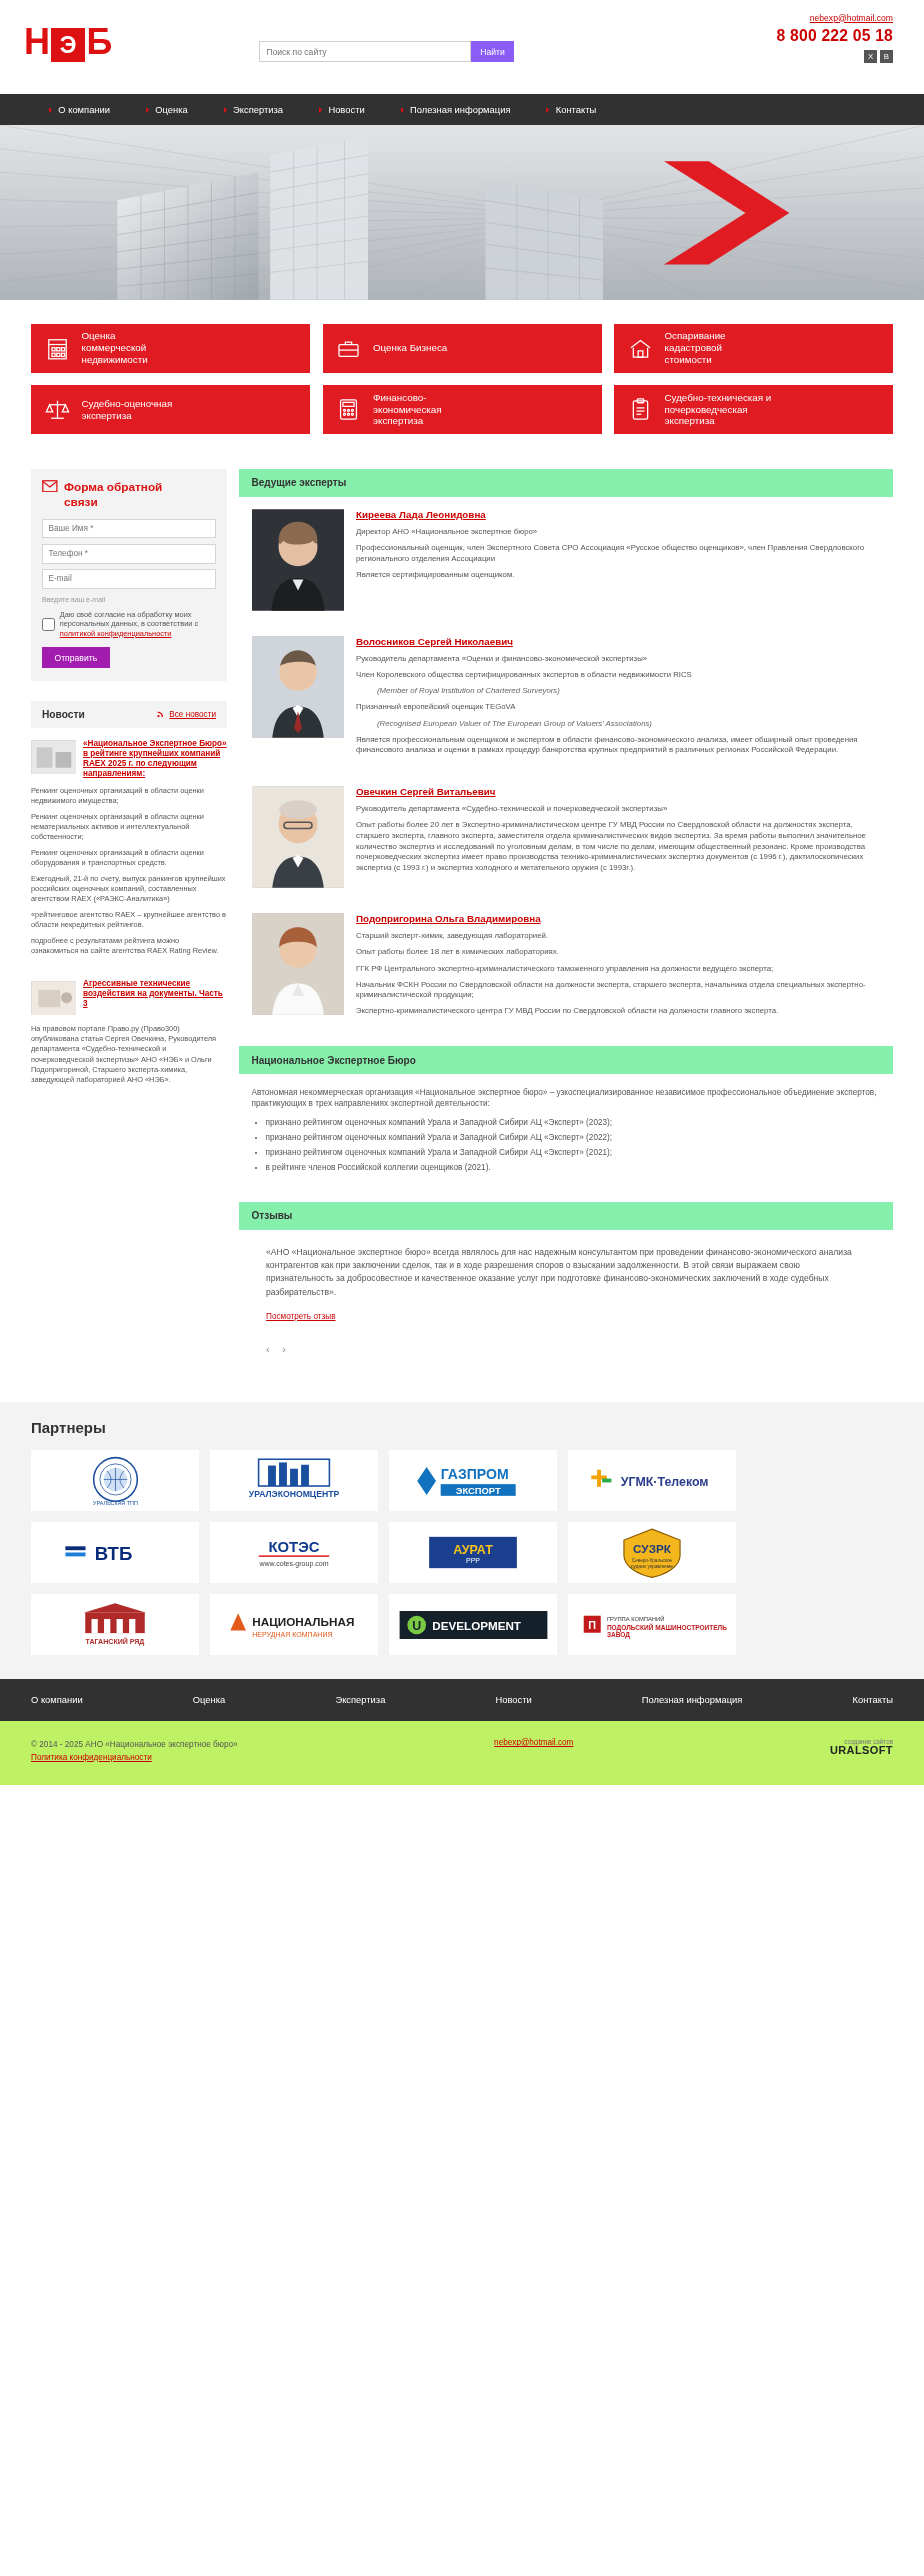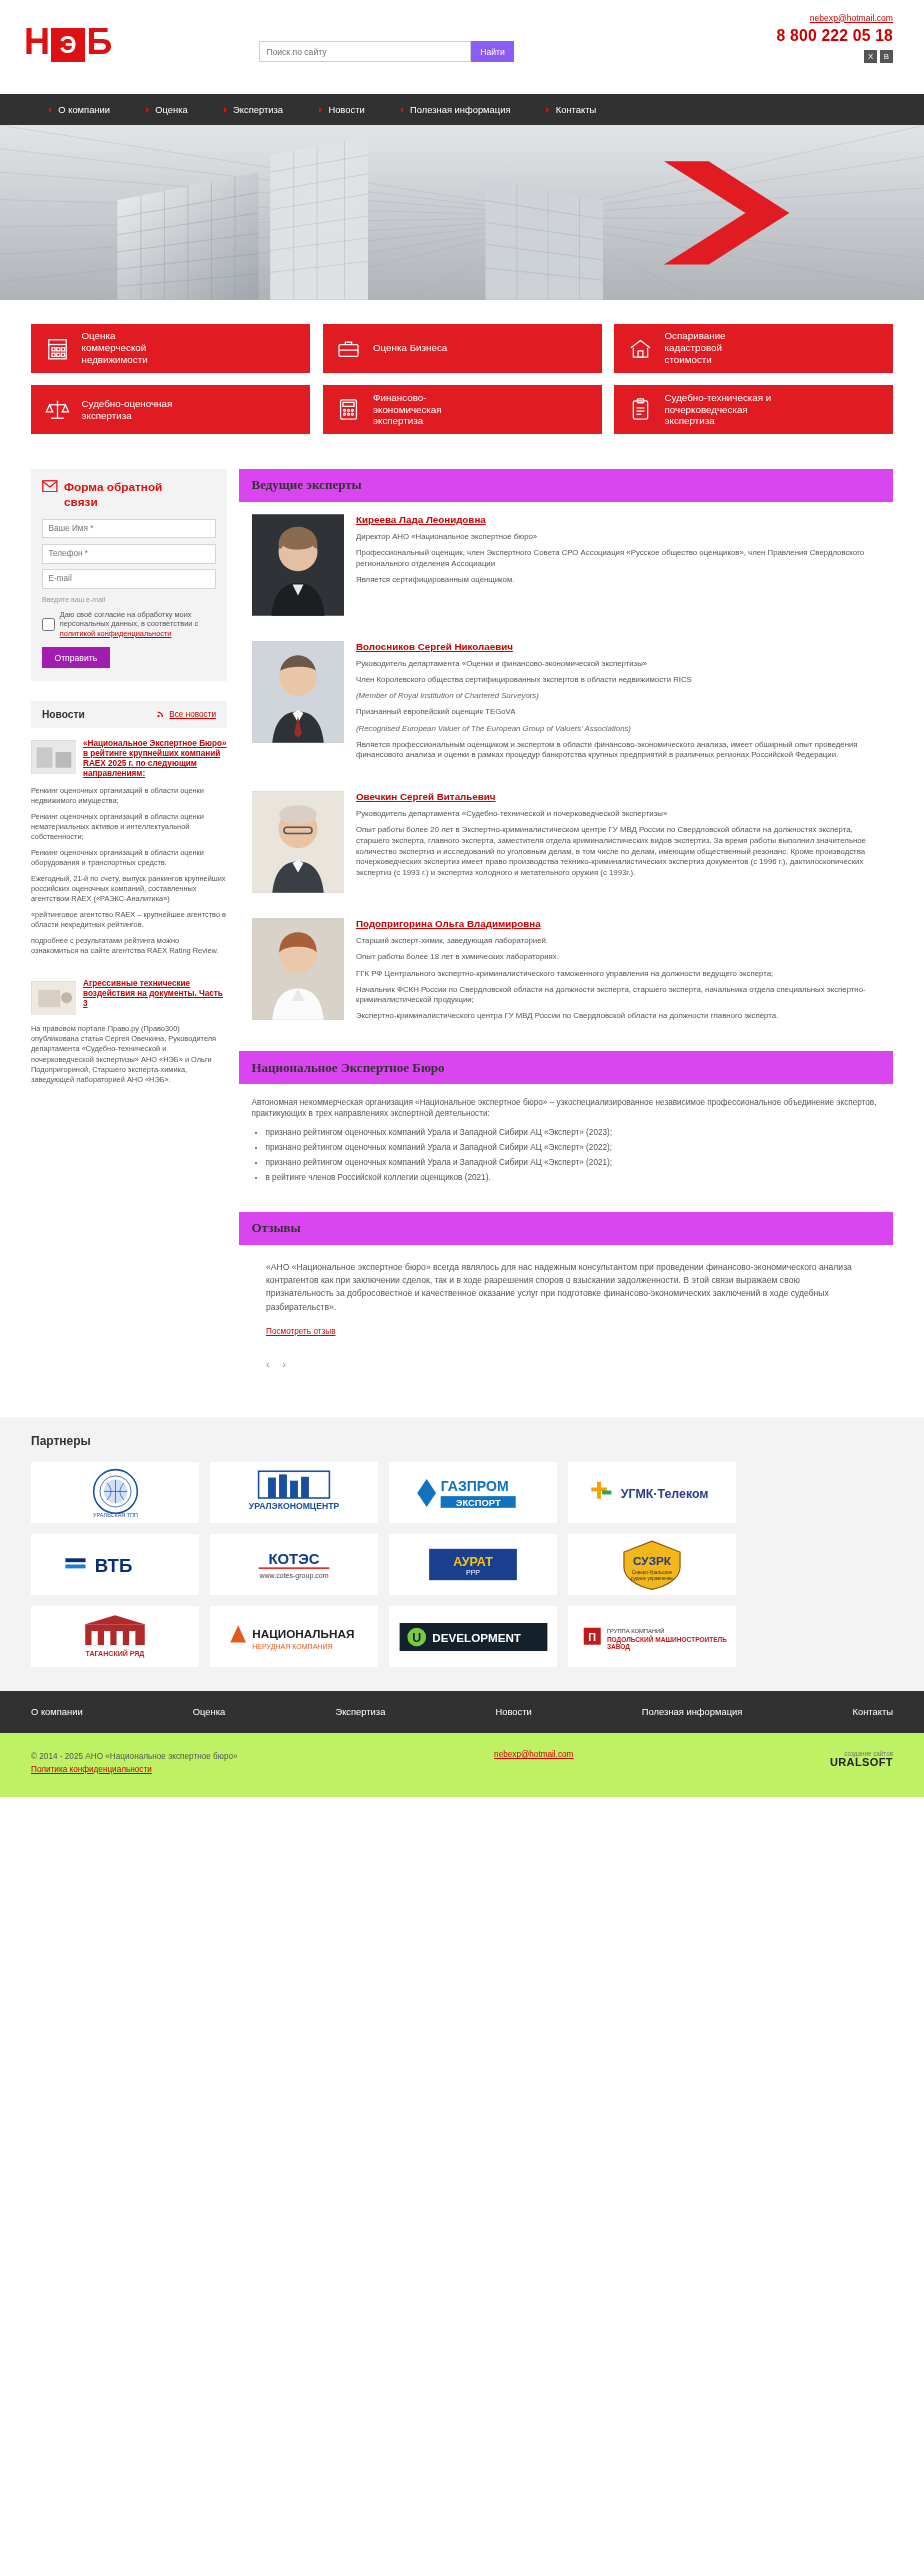--- a/index.html
+++ b/index.html
@@ -71,45 +71,45 @@
   .news-head { background: #f3f3f3; padding: 7.8px 11px; display: flex; justify-content: space-between; align-items: center; margin-top: 20.4px; }
   .news-head .t { font-size: 10.2px; font-weight: bold; }
   .news-head .all { font-size: 8.2px; color: #c00; text-decoration: underline; display:flex; align-items:center; gap:3.9px;}
   .news-item { padding: 11px 0 3.1px 0; }
   .news-thumb { width: 45px; height: 34px; float: left; margin: 1.6px 7px 3.1px 0; border: 0.8px solid #ddd; background: #eee; }
   .news-title { font-size: 8.2px; color: #c00; text-decoration: underline; line-height: 10.2px; font-weight: bold; }
   .news-body { clear: both; font-size: 7.4px; line-height: 10.2px; color: #555; padding-top: 6.3px; }
   .news-body p { margin-bottom: 5.5px; }
 
   
-  .sec-head { background: #d946ef; padding: 8.6px 12.5px; font-size: 13px; font-weight: bold; color: #333; font-family: Liberation Serif, serif; }
+  .sec-head { background: #86efac; padding: 8.6px 12.5px; font-size: 10px; font-weight: bold; color: #333; }
   .expert { display: flex; gap: 12.5px; padding: 12.5px 12.5px 12.5px 12.5px; }
   .expert .ph { width: 92px; height: 102px; flex: none; overflow: hidden; background: #ccc; }
   .expert .info { flex: 1; }
   .expert .nm { font-size: 9.8px; font-weight: bold; color: #c00; text-decoration: underline; margin-bottom: 7px; }
   .expert .ln { font-size: 7.8px; color: #555; line-height: 10.6px; margin-bottom: 5.5px; }
-  .expert .ln i { color: #666; }
+  .expert .ln i { color: #666; margin-left: 21px; }
 
   
   .about-body { padding: 12.5px; font-size: 8.2px; color: #555; line-height: 11.8px; }
   .about-body ul { margin: 7px 0 0 14px; }
   .about-body li { margin-bottom: 3.1px; }
 
   
   .rev-body { padding: 15.7px 27px; font-size: 8.6px; color: #555; line-height: 13.3px; }
   .rev-link { display: inline-block; margin-top: 11px; font-size: 8.2px; color: #c00; text-decoration: underline; }
   .rev-sign { display: flex; gap: 9.4px; align-items: center; margin-top: 17px; }
   .rev-stamp { width: 31px; height: 31px; border: 0.8px solid #c33; border-radius: 50%; flex:none; position: relative; }
   .rev-sign .tx { font-size: 7.8px; color: #555; line-height: 11px; }
   .rev-nav { display: flex; gap: 12.5px; padding: 4.7px 27px 15.7px 27px; font-size: 11px; color: #888; }
   .rev-nav span { cursor: pointer; }
 
   
   .partners { width: 924px; background: #f3f3f3; padding: 17px 31px 23.5px 31px; }
-  .partners .ph { font-size: 12px; font-weight: bold; margin-bottom: 14px; }
+  .partners .ph { font-size: 15px; font-weight: bold; margin-bottom: 14px; }
   .plogos { display: flex; flex-wrap: wrap; gap: 11px; }
   .plogo { width: 168px; height: 61px; background: #fff; display: flex; align-items: center; justify-content: center; }
   .plogo svg { display: block; }
 
   
   .footnav { width: 924px; height: 42px; background: #313131; display: flex; align-items: center; justify-content: space-between; padding: 0 31px; }
   .footnav a { color: #fff; font-size: 9.4px; text-decoration: none; }
   .footer { width: 924px; background: #bef264; padding: 17px 31px 20.4px 31px; display: flex; justify-content: space-between; align-items: flex-start; }
   .footer .l { font-size: 8.2px; color: #555; line-height: 13.3px; }
   .footer .l a { color: #c00; }

